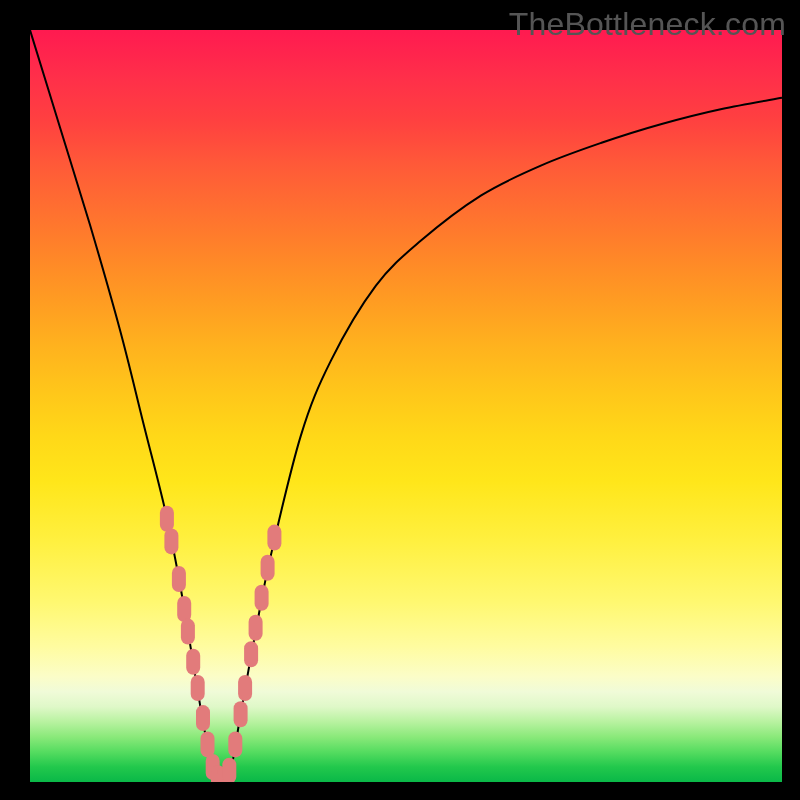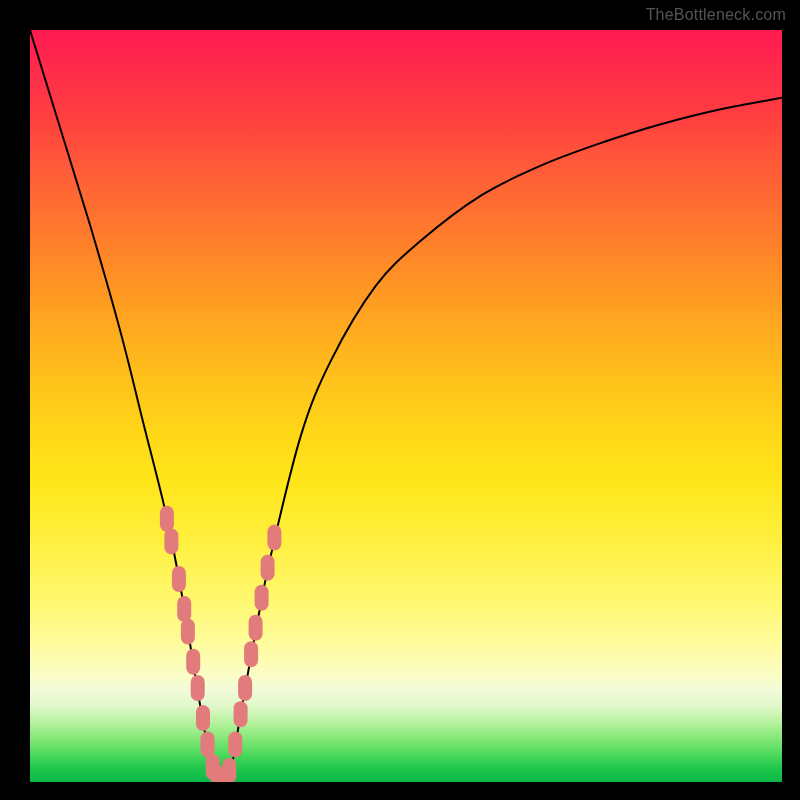--- a/index.html
+++ b/index.html
@@ -50,21 +50,21 @@
       #55dc60 96%,
       #22c84c 98%,
       #0ab848 100%
     );
   }
   .watermark {
     position: absolute;
     top: 6px;
     right: 14px;
     color: #555;
-    font-size: 16px;
+    font-size: 32px;
     font-weight: 500;
     letter-spacing: 0.2px;
   }
   .curve-svg {
     position: absolute;
     left: 30px;
     top: 30px;
     width: 752px;
     height: 752px;
     pointer-events: none;

